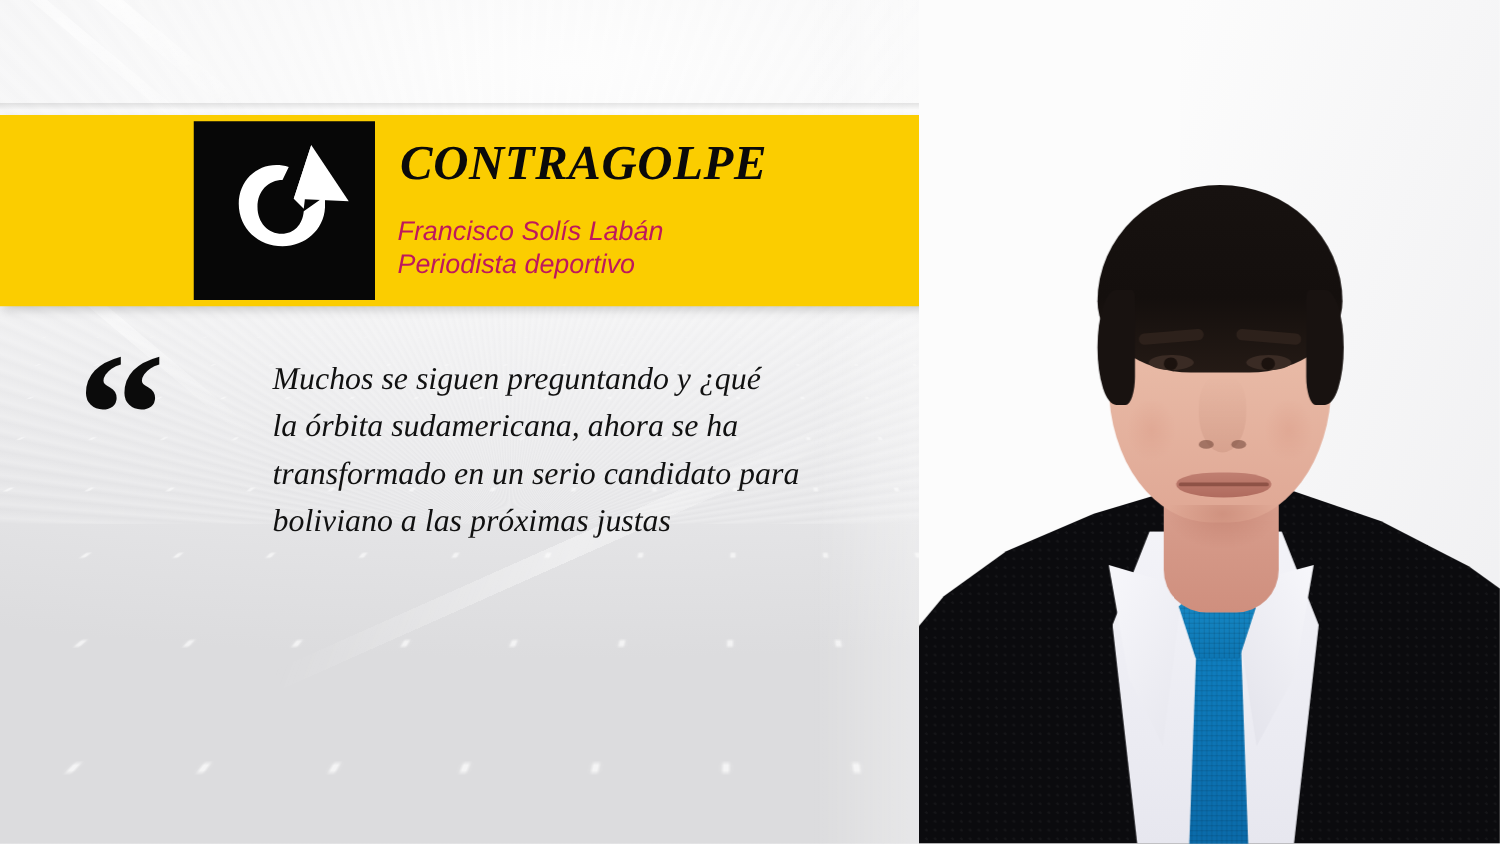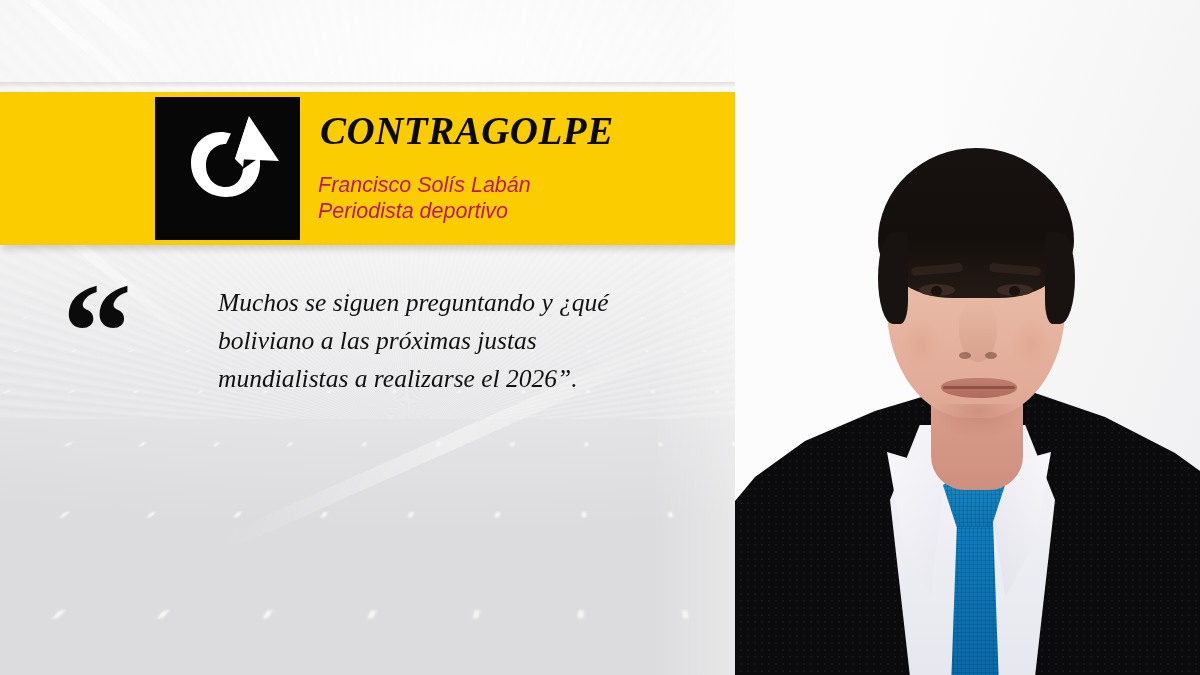--- a/index.html
+++ b/index.html
@@ -216,22 +216,23 @@
 
   <div class="brand-title">CONTRAGOLPE</div>
 
   <div class="brand-sub">Francisco Solís Labán
 Periodista deportivo</div>
 
   <div class="quote-mark">“</div>
 
   <div class="quote-text">
     <span style="display: block;">Muchos se siguen preguntando y ¿qué</span>
+    <span style="display: block;">la órbita sudamericana, ahora se ha</span>
+    <span style="display: block;">transformado en un serio candidato para</span>
     <span style="display: block;">boliviano a las próximas justas</span>
-    <span style="display: block;">mundialistas a realizarse el 2026”.</span>
   </div>
 
   <div class="portrait">
     <div class="p-bg"></div>
     <div class="p-bg-sh"></div>
 
     <div class="suit">
       <div class="suit-tex"></div>
     </div>
     <div class="shirt"></div>

